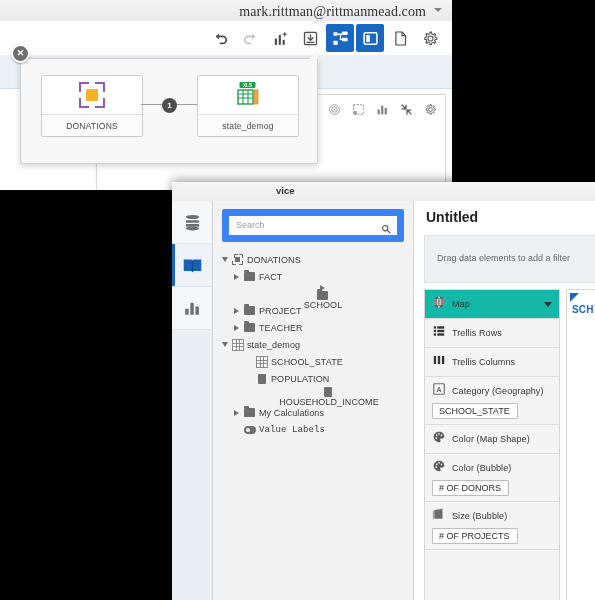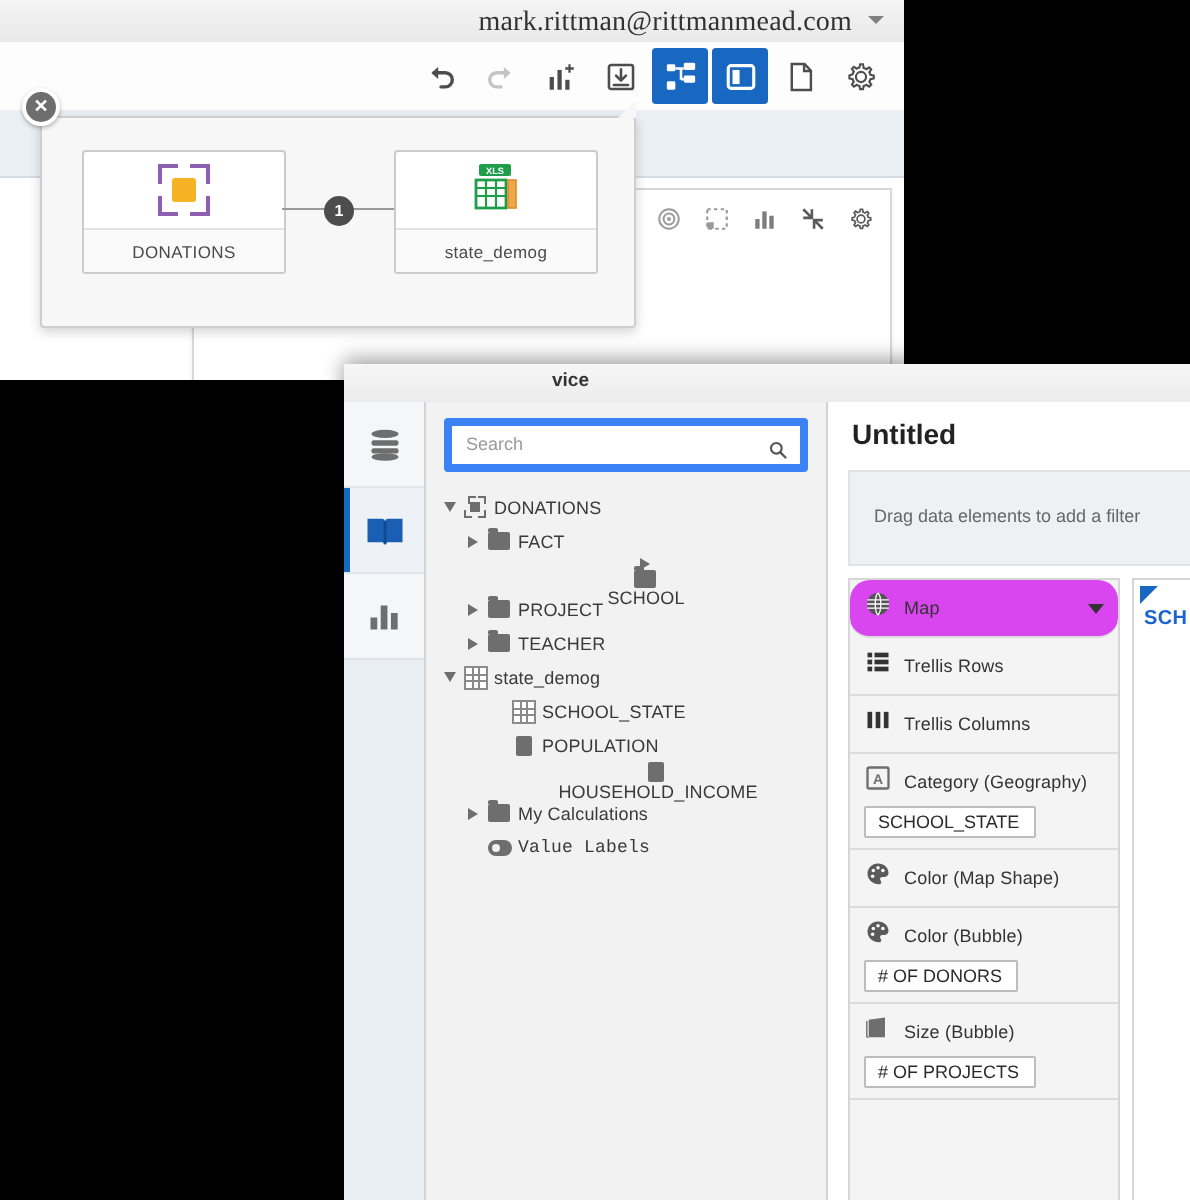--- a/index.html
+++ b/index.html
@@ -138,21 +138,21 @@
   .rail-item.sel:before{
     content:"";position:absolute;left:0;top:0;width:3px;height:100%;background:#1867c0;
   }
 
   .dataPanel{
     position:absolute;left:41px;top:19px;width:200px;height:399px;
     background:#f2f2f2;border-right:1px solid #d2d2d2;
   }
   .searchrow{padding:8px 9px 7px 9px;}
   .searchbox{
-    position:relative;height:19px;background:#fff;border:4px solid #3b82f6;border-radius:2px;
+    position:relative;height:19px;background:#fff;border:7px solid #3b82f6;border-radius:2px;
   }
   .searchbox .ph{
     position:absolute;left:7px;top:4px;font-size:9px;color:#9b9b9b;
   }
   .searchbox .sicon{position:absolute;right:6px;top:4px;}
 
   .tree{padding:2px 0 0 0;font-size:9px;color:#3a3a3a;}
   .trow{
     display:flex;align-items:center;height:17px;white-space:nowrap;
   }
@@ -205,21 +205,21 @@
     background:#eef1f4;border:1px solid #dfe3e7;border-right:none;
   }
   .filterbar span{
     position:absolute;left:12px;top:17px;font-size:9px;color:#65686b;
   }
   .shelfpanel{
     position:absolute;left:10px;top:88px;width:134px;height:311px;
     background:#f4f4f4;border:1px solid #d6d6d6;border-bottom:none;
   }
   .shelf{border-bottom:1px solid #dcdcdc;padding:5px 7px 5px 7px;}
-  .shelf.head{background:#d946ef;border-radius:10px;}
+  .shelf.head{background:#14b8a6;}
   .shelf-row{display:flex;align-items:center;gap:6px;height:18px;}
   .shelf-label{font-size:9px;color:#333;letter-spacing:.1px;}
   .shelf-caret{
     margin-left:auto;width:0;height:0;
     border-left:4px solid transparent;border-right:4px solid transparent;
     border-top:5px solid #333;
   }
   .pill{
     margin-top:3px;display:inline-block;background:#ffffff;border:1px solid #bdbdbd;
     font-size:9px;color:#2b2b2b;padding:2px 7px 2px 6px;border-radius:1px;

